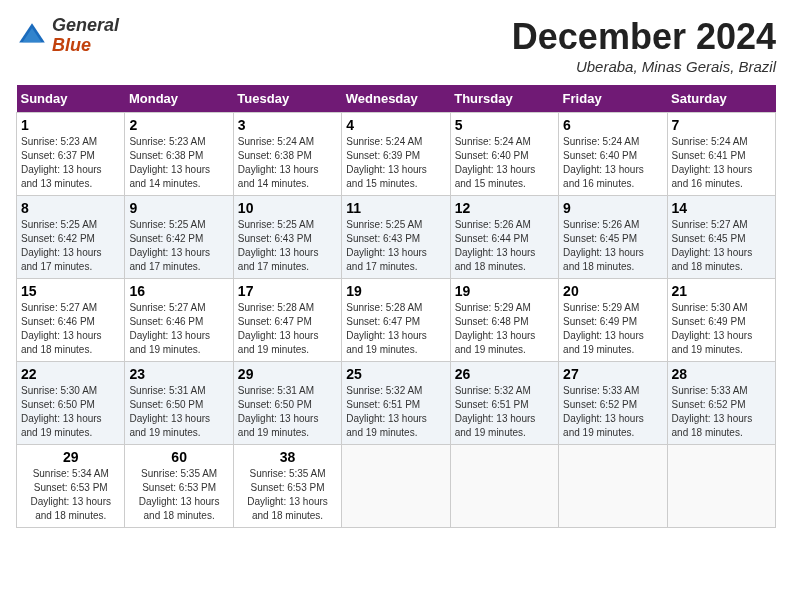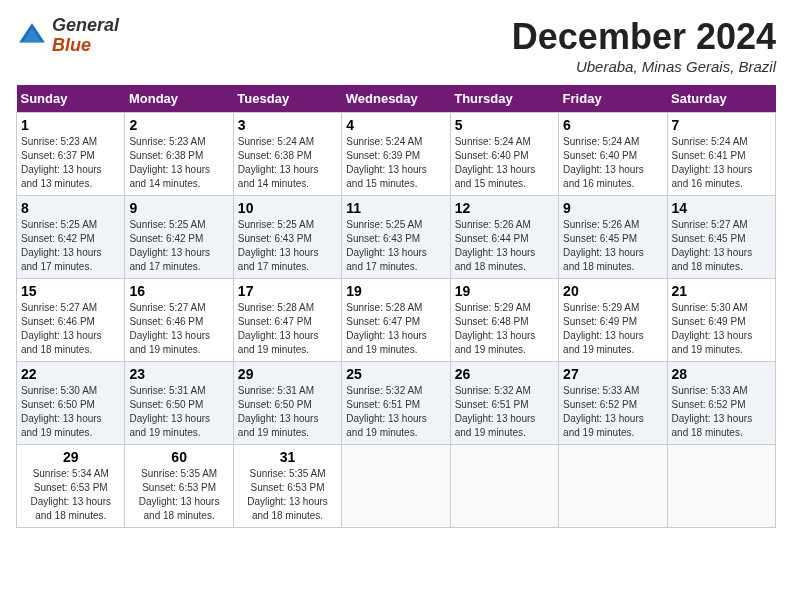--- a/index.html
+++ b/index.html
@@ -365,21 +365,21 @@
       </td>
         <td class="last-row">
         <span class="day-num">60</span>
         <div class="day-info">
           Sunrise: 5:35 AM<br>
           Sunset: 6:53 PM<br>
           Daylight: 13 hours and 18 minutes.
         </div>
       </td>
         <td class="last-row">
-        <span class="day-num">31</span>
+        <span class="day-num">38</span>
         <div class="day-info">
           Sunrise: 5:35 AM<br>
           Sunset: 6:53 PM<br>
           Daylight: 13 hours and 18 minutes.
         </div>
       </td>
         <td class="last-row empty-cell"></td>
         <td class="last-row empty-cell"></td>
         <td class="last-row empty-cell"></td>
         <td class="last-row empty-cell"></td>

